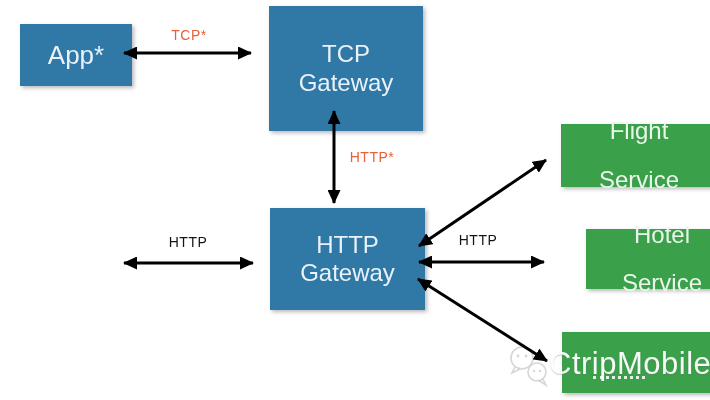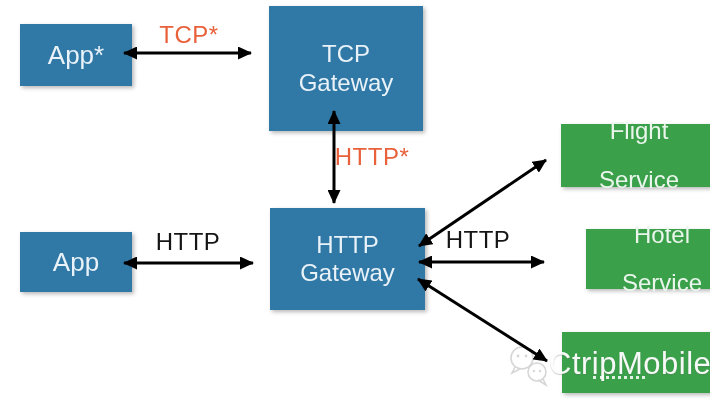--- a/index.html
+++ b/index.html
@@ -11,21 +11,21 @@
     position:absolute; display:flex; flex-direction:column;
     align-items:center; justify-content:center; text-align:center;
     box-shadow:2px 2px 4px rgba(0,0,0,0.28); line-height:1.18;margin-left:12px;
   }
   .node.blue  { background:var(--node-blue);  color:#E9F2F8; }
   .node.green { background:var(--node-green); color:#EAF6EC;gap:20px; }
   .fs26 { font-size:26px; }
   .fs24 { font-size:24px; }
   .edge-label {
     position:absolute; transform:translate(-50%,-50%);
-    font-size:24px; white-space:nowrap; letter-spacing:0.5px;
+    font-size:14px; white-space:nowrap; letter-spacing:0.5px;
   }
   .edge-label.orange { color:var(--label-orange); }
   .edge-label.dark   { color:#151515; }
   .arrows { position:absolute; left:0; top:0; width:710px; height:400px; pointer-events:none; }
   .wm-icon { position:absolute; left:506px; top:343px; opacity:0.85; }
   .wm-text {
     position:absolute; left:549px; top:346px; font-size:31px;
     color:rgba(255,255,255,0.95); letter-spacing:0.5px; white-space:nowrap;
     text-shadow:0 1px 1px rgba(110,110,110,0.35);
   }
@@ -41,23 +41,20 @@
 
   <div class="node blue fs26" style="left:8px; top:24px; width:112px; height:62px;">
     <span>App*</span>
   </div>
 
   <div class="node blue fs24" style="left:257px; top:6px; width:154px; height:125px;">
     <span>TCP</span>
     <span>Gateway</span>
   </div>
 
-  <div class="node blue fs26" style="left:8px; top:232px; width:112px; height:60px;">
-    <span>App</span>
-  </div>
 
   <div class="node blue fs24" style="left:258px; top:208px; width:155px; height:102px;">
     <span>HTTP</span>
     <span>Gateway</span>
   </div>
 
   <div class="node green fs24" style="left:549px; top:124px; width:156px; height:63px;">
     <span>Flight</span>
     <span>Service</span>
   </div>

